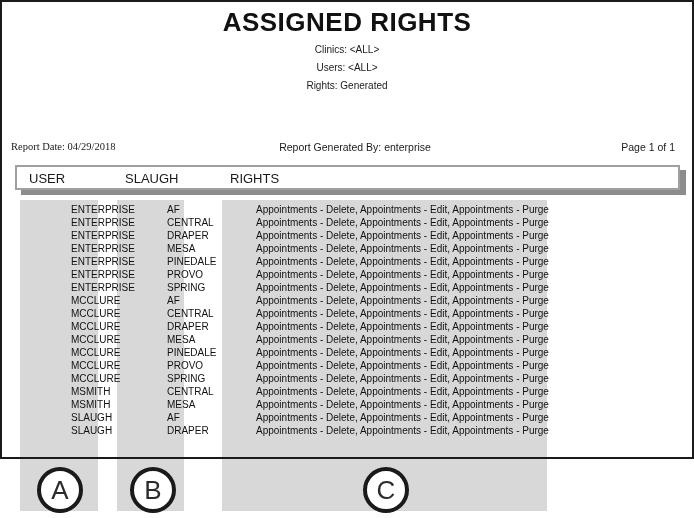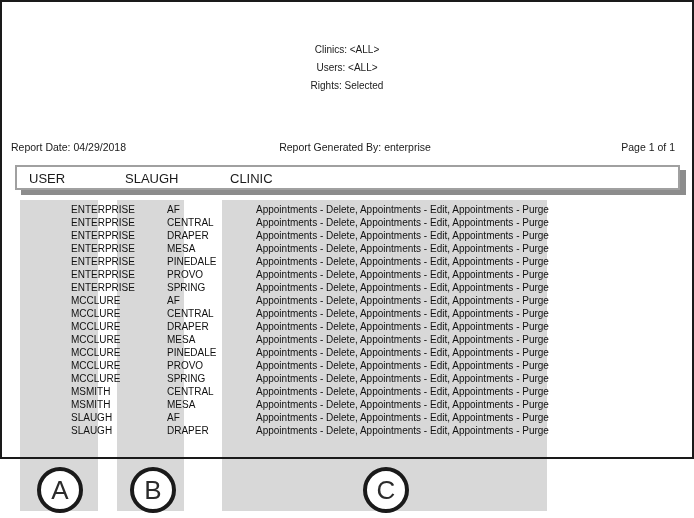--- a/index.html
+++ b/index.html
@@ -18,21 +18,21 @@
     border:2px solid #1a1a1a; background:transparent; z-index:2; }
 
   .title { position:absolute; left:0; top:5px; width:100%; text-align:center;
     font-size:26px; font-weight:bold; letter-spacing:0.5px; color:#111; }
   .subtitle { position:absolute; left:0; width:100%; text-align:center;
     font-size:10px; color:#1a1a1a; }
   .sub-1 { top:42px; } .sub-2 { top:60px; } .sub-3 { top:78px; }
 
   .meta { position:absolute; left:0; top:139px; width:100%; height:14px;
     font-size:10.5px; }
-  .meta-left   { position:absolute; left:9px; top:0; }
+  .meta-left   { position:absolute; left:9px; top:0;font-family:Liberation Serif, serif; }
   .meta-center { position:absolute; left:8px; top:0; width:100%; text-align:center; }
   .meta-right  { position:absolute; right:17px; top:0; }
 
   .header-bar { position:absolute; left:13px; top:163px; width:665px; height:25px;
     background:#ffffff; border:2px solid #a0a0a0; box-shadow:6px 5px 0 #8c8c8c; }
   .header-bar .col { position:absolute; top:4px; font-size:13px; color:#1a1a1a; }
   .col-user   { left:12px;  }
   .col-clinic { left:108px; }
   .col-rights { left:213px; }
 
@@ -56,35 +56,36 @@
 </head>
 <body>
 
 <div class="stage">
 
   <div class="stripe stripe-a"></div>
   <div class="stripe stripe-b"></div>
   <div class="stripe stripe-c"></div>
 
   <div class="page">
+    <div class="title">ASSIGNED RIGHTS</div>
 
     <div class="subtitle sub-1">Clinics: &lt;ALL&gt;</div>
     <div class="subtitle sub-2">Users: &lt;ALL&gt;</div>
-    <div class="subtitle sub-3">Rights: Selected</div>
+    <div class="subtitle sub-3">Rights: Generated</div>
 
     <div class="meta">
       <span class="meta-left">Report Date: 04/29/2018</span>
       <span class="meta-center">Report Generated By: enterprise</span>
       <span class="meta-right">Page 1 of 1</span>
     </div>
 
     <div class="header-bar">
       <span class="col col-user">USER</span>
       <span class="col col-clinic">SLAUGH</span>
-      <span class="col col-rights">CLINIC</span>
+      <span class="col col-rights">RIGHTS</span>
     </div>
   </div>
 
   <div class="rows">
       <div class="row">
         <span class="cell cell-user">ENTERPRISE</span>
         <span class="cell cell-clinic">AF</span>
         <span class="cell cell-rights">Appointments - Delete, Appointments - Edit, Appointments - Purge</span>
       </div>
       <div class="row">

